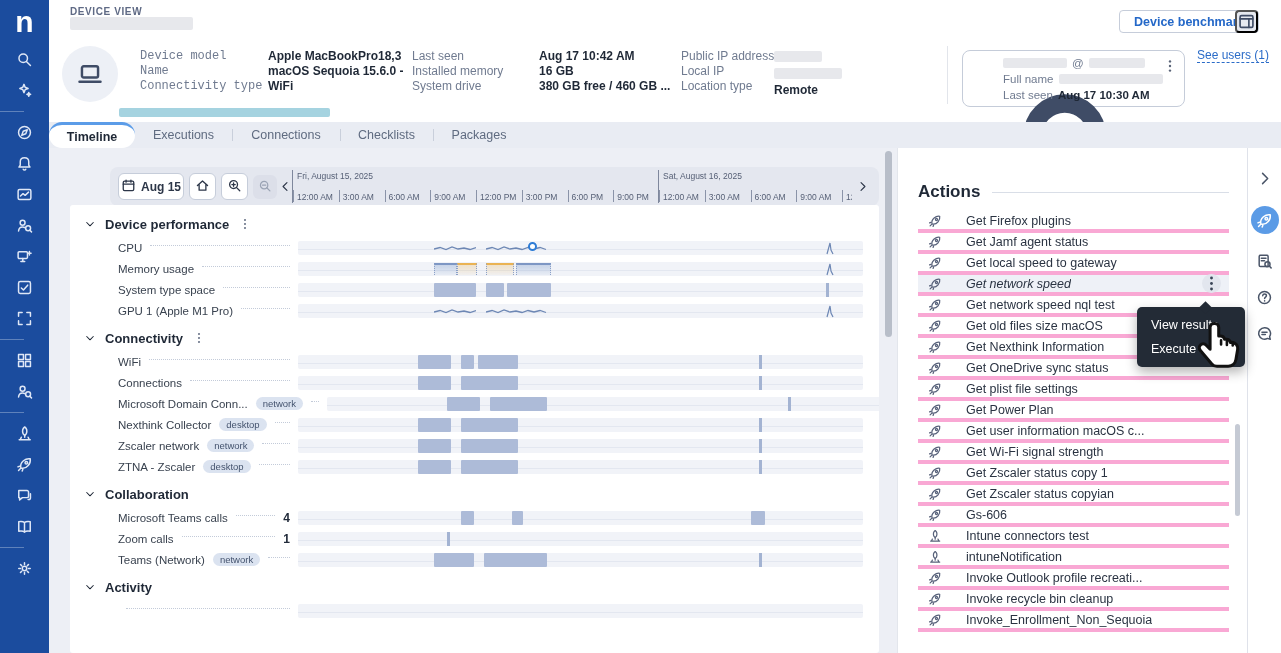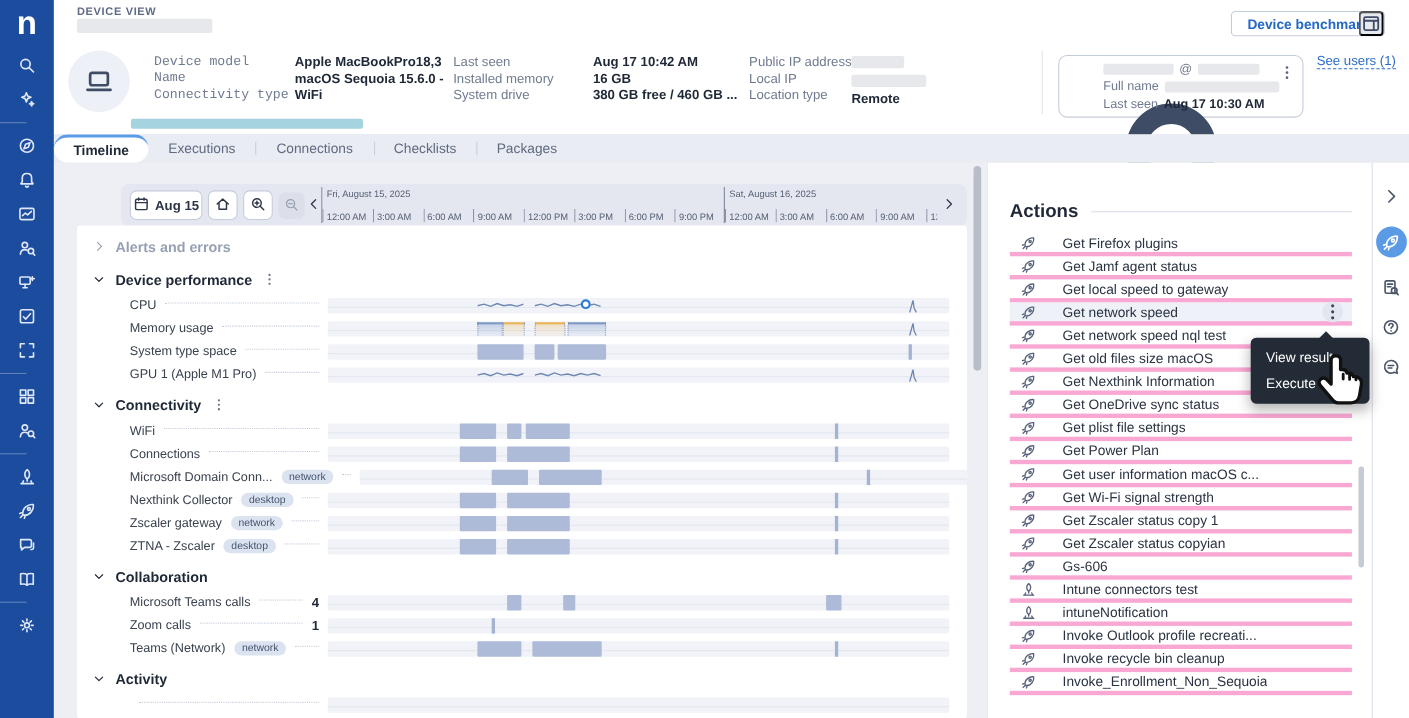--- a/index.html
+++ b/index.html
@@ -84,21 +84,21 @@
 
   .tl-scroll { position:absolute; left:836px; top:3px; width:7px; height:186px; background:#b8bec9; border-radius:4px; }
 
   
   .actions-pane { position:absolute; left:848px; top:0; width:350px; height:505px; background:#fff; border-left:1px solid #e3e6ec; }
   .actions-title-row { position:absolute; left:20px; right:18px; top:34px; display:flex; align-items:center; gap:12px; }
   .actions-title-row h2 { font-size:17px; font-weight:bold; color:#1f2836; }
   .actions-title-row .rule { flex:1; height:1px; background:#d9dee7; }
   .actions-list { position:absolute; left:20px; right:18px; top:64px; }
   .action-row { display:flex; align-items:center; height:21px; border-bottom:4px solid #f9a8d4; padding-left:10px; font-size:12.5px; color:#2a3342; cursor:pointer; }
-  .action-row.selected { background:#eef1f7; }
+  .action-row.selected { background:#eef1f7;font-style:italic; }
   .action-row .aicon { width:14px; height:14px; color:#57617a; margin-right:24px; flex:none; }
   .action-row .aicon svg { width:14px; height:14px; }
   .action-row .alabel { white-space:nowrap; overflow:hidden; }
   .row-kebab { margin-left:auto; margin-right:8px; width:19px; height:19px; border-radius:50%; background:#e2e6ee; color:#3a4557; display:flex; align-items:center; justify-content:center; cursor:pointer; flex:none; }
   .row-kebab svg { width:13px; height:13px; }
   .actions-scroll { position:absolute; right:7px; top:276px; width:5px; height:92px; background:#c5cad4; border-radius:3px; }
 
   .context-menu { position:absolute; left:239px; top:159px; width:108px; background:#232b36; border-radius:5px; box-shadow:0 5px 12px rgba(0,0,0,.3); padding:6px 0; z-index:50; }
   .context-menu::before { content:''; position:absolute; top:-4px; left:64px; width:9px; height:9px; background:#232b36; transform:rotate(45deg); }
   .menu-item { color:#fff; font-size:12.5px; padding:5px 14px; white-space:nowrap; cursor:pointer; }
@@ -420,30 +420,20 @@
           </div>
         </div>
       </div>
     <span class="chev" style="left:746px;top:12px;" id="chevr-slot"><span style="width:13px;height:13px;display:inline-block"><svg viewBox="0 0 16 16" fill="none" stroke="currentColor" stroke-width="1.4" stroke-linecap="round" stroke-linejoin="round" style="width:100%;height:100%;display:block">
             <path d="M6.2 3.2 11 8 6.2 12.8"></path>
           </svg></span></span>
   </div>
 
   <div class="tl-card" id="tl-card">
       <div class="sec">
-        <div class="sec-header collapsed">
-          <span style="width:12px;height:12px;display:inline-block">
-            <svg viewBox="0 0 16 16" fill="none" stroke="currentColor" stroke-width="1.4" stroke-linecap="round" stroke-linejoin="round" style="width:100%;height:100%;display:block">
-              <path d="M6.2 3.2 11 8 6.2 12.8"></path>
-            </svg>
-          </span>
-          <span>Alerts and errors</span>
-        </div>
-      </div>
-      <div class="sec">
         <div class="sec-header">
           <span style="width:12px;height:12px;display:inline-block">
             <svg viewBox="0 0 16 16" fill="none" stroke="currentColor" stroke-width="1.4" stroke-linecap="round" stroke-linejoin="round" style="width:100%;height:100%;display:block">
               <path d="M3.6 6 8 10.4 12.4 6"></path>
             </svg>
           </span>
           <span>Device performance</span>
           <span class="sec-kebab">
             <svg viewBox="0 0 16 16" fill="none" stroke="currentColor" stroke-width="1.4" stroke-linecap="round" stroke-linejoin="round" style="width:100%;height:100%;display:block">
               <circle cx="8" cy="3.4" r="1.2" fill="currentColor" stroke="none"></circle>
@@ -556,21 +546,21 @@
           <span class="row-label">Nexthink Collector</span>
           <span class="badge">desktop</span>
           <span class="leader"></span>
           <span class="strip">
             <span class="seg-bar" style="left: 21.2%; width: 5.8%;"></span>
             <span class="seg-bar" style="left: 28.8%; width: 10.2%;"></span>
             <span class="seg-tick" style="left: 81.6%;"></span>
           </span>
         </div>
         <div class="row">
-          <span class="row-label">Zscaler gateway</span>
+          <span class="row-label">Zscaler network</span>
           <span class="badge">network</span>
           <span class="leader"></span>
           <span class="strip">
             <span class="seg-bar" style="left: 21.2%; width: 5.8%;"></span>
             <span class="seg-bar" style="left: 28.8%; width: 10.2%;"></span>
             <span class="seg-tick" style="left: 81.6%;"></span>
           </span>
         </div>
         <div class="row">
           <span class="row-label">ZTNA - Zscaler</span>

